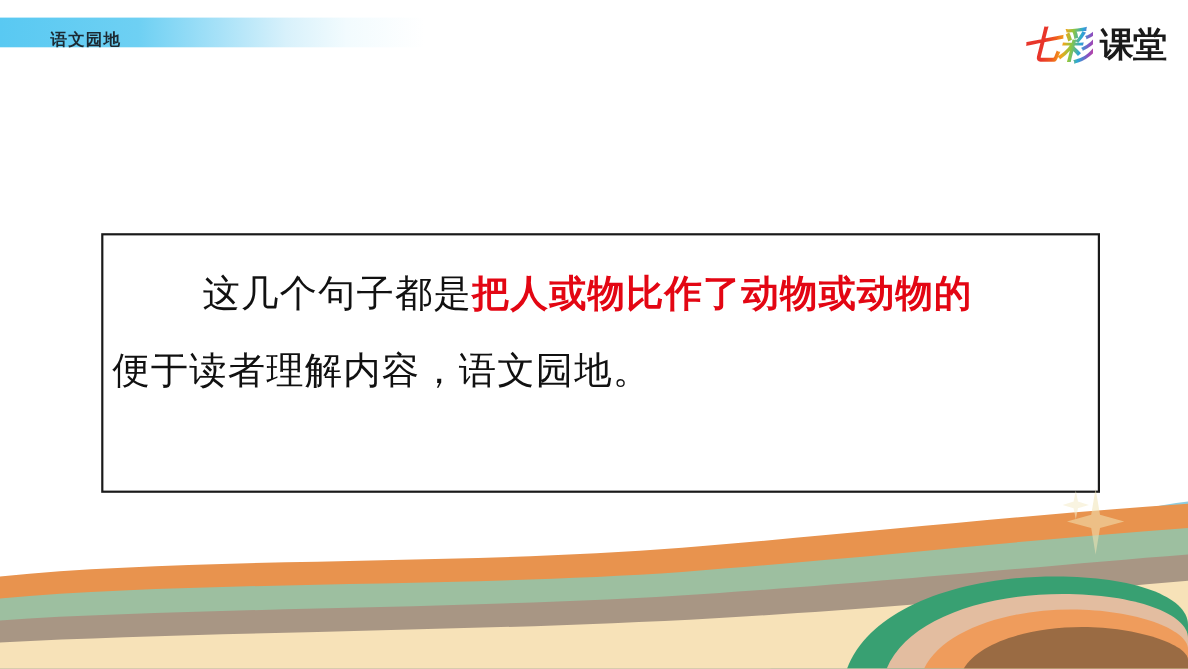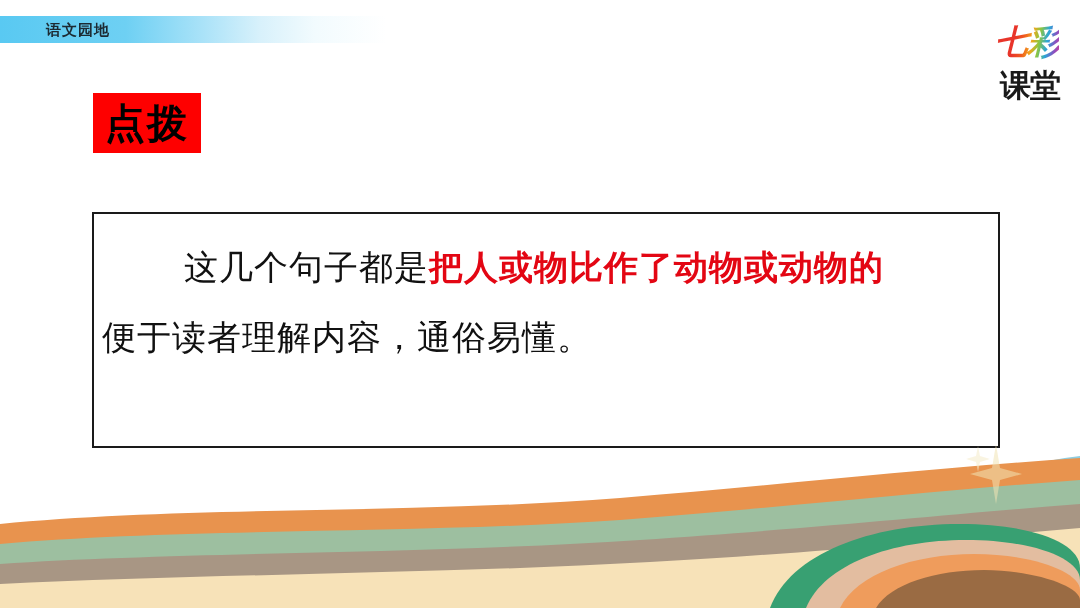--- a/index.html
+++ b/index.html
@@ -36,41 +36,40 @@
                 #59c9f2 0%,
                 #6ed0f3 30%,
                 #a9e2f8 48%,
                 #d8f1fb 62%,
                 #f2fbfe 75%,
                 #ffffff 92%);
   }
   .header-title {
     position: absolute;
     left: 46px;
-    top: 18px;
+    top: 24px;
     height: 24px;
     line-height: 24px;
     font-family: "DejaVu Sans", "Liberation Sans", sans-serif;
     font-size: 15px;
     font-weight: 700;
     color: #1c2a33;
     letter-spacing: 1px;
     white-space: nowrap;
   }
 
   
   .logo {
     position: absolute;
     right: 20px;
     top: 20px;
     height: 42px;
     display: flex;
     align-items: center;
     white-space: nowrap;
-    flex-direction: column;
   }
   .logo-a {
     font-family: "DejaVu Sans", "Liberation Sans", sans-serif;
     font-size: 33px;
     font-weight: 900;
     font-style: italic;
     letter-spacing: -1px;
     background: linear-gradient(100deg,
                 #e8352a 0%, #e8352a 32%,
                 #ef5a1e 45%, #f2a51c 56%,
@@ -166,28 +165,25 @@
 <div class="slide">
 
   <div class="header-bar"></div>
   <div class="header-title">语文园地</div>
 
   <div class="logo">
     <span class="logo-a">七彩</span>
     <span class="logo-b">课堂</span>
   </div>
 
-  <div class="tag-dianbo">
-    <span class="tag-dianbo-label">点拨</span>
-  </div>
 
   <div class="text-box">
     <div class="text-body">
       <span class="line"><span class="indent"></span><span>这几个句子都是</span><span class="hl">把人或物比作了动物或动物的</span></span>
-      <span class="line"><span>便于读者理解内容，通俗易懂。</span></span>
+      <span class="line"><span>便于读者理解内容，语文园地。</span></span>
     </div>
   </div>
 
   <div class="deco">
     <svg viewBox="0 0 1080 180" preserveAspectRatio="none">
 
       <g>
         <path d="M1080 28 C980 40 840 95 700 180 L1080 180 Z" fill="#8ecde0"></path>
         <path d="M1080 58 C1010 66 900 110 800 180 L1080 180 Z" fill="#8281b8"></path>
         <path d="M1080 78 C1020 86 930 122 850 180 L1080 180 Z" fill="#f4ecd0"></path>

